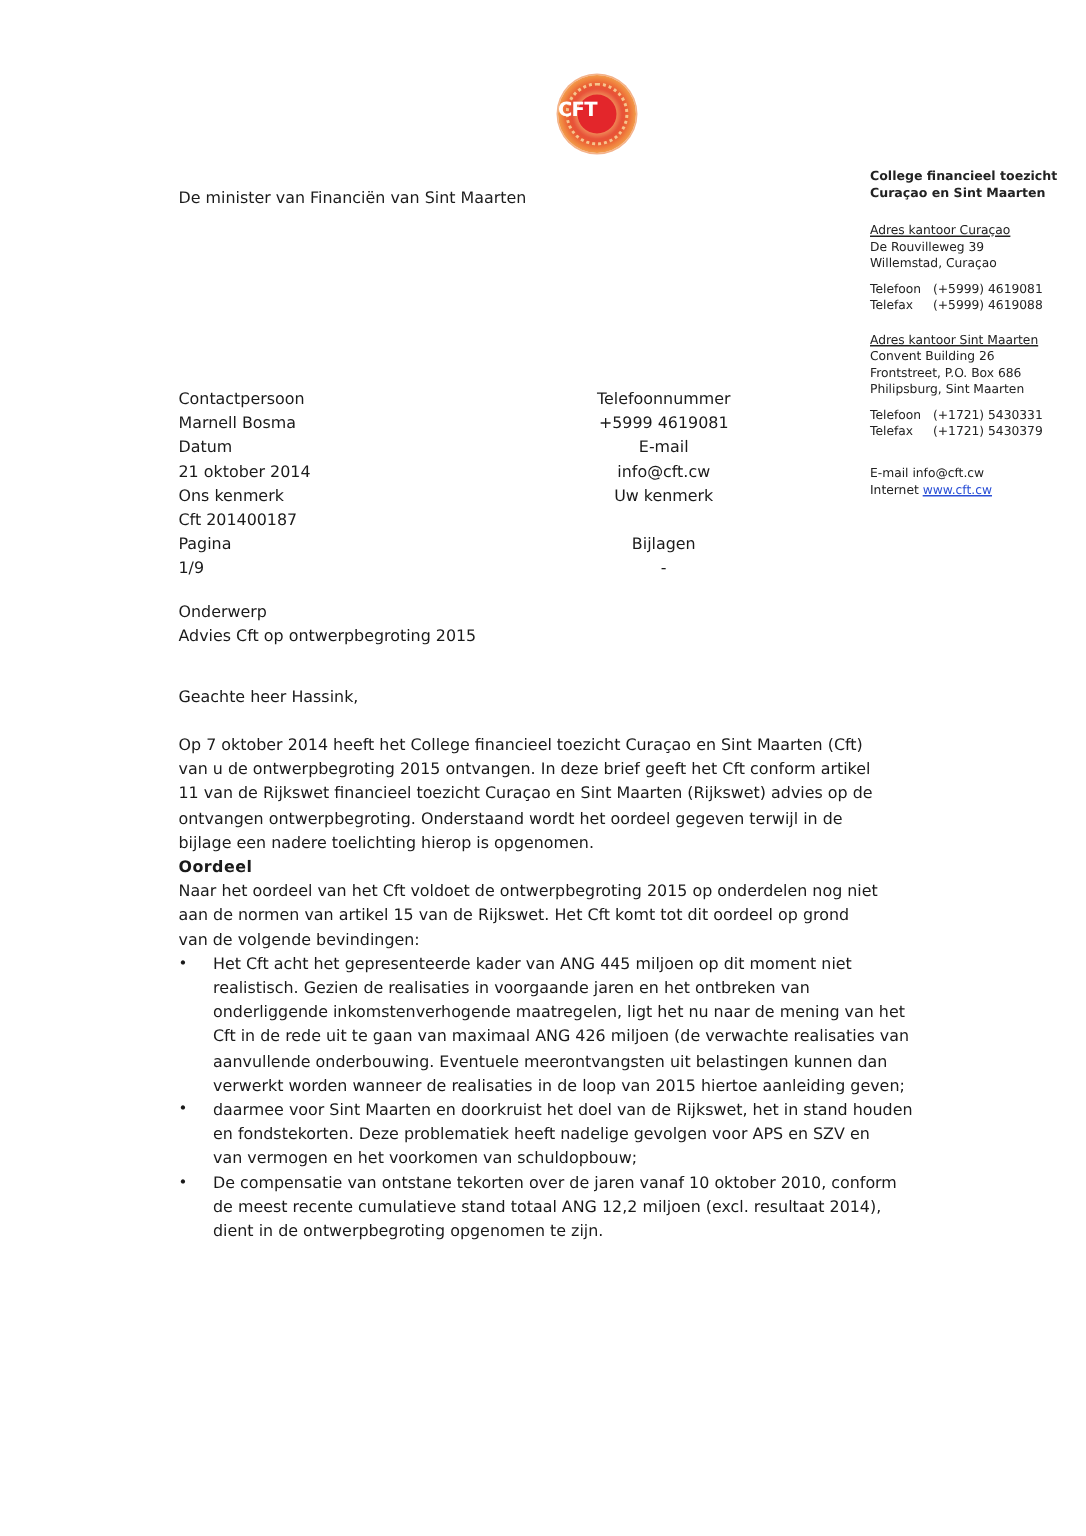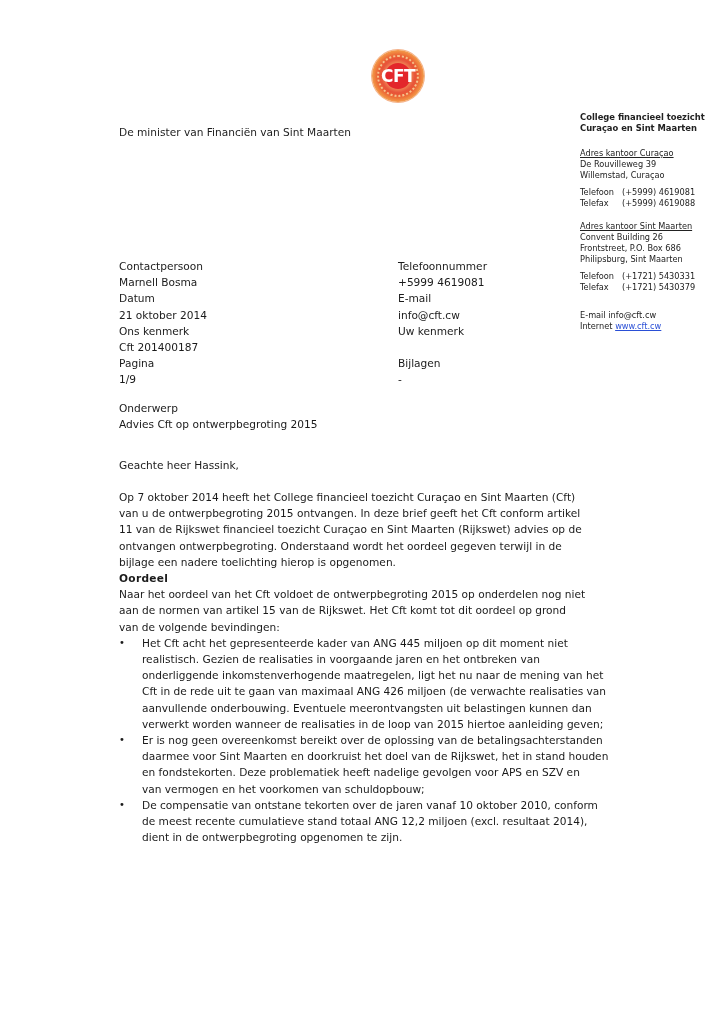--- a/index.html
+++ b/index.html
@@ -46,24 +46,23 @@
       left: 13px; top: 13px;
       width: 26px; height: 26px;
       border-radius: 50%;
       background: #e3262b;
       box-shadow: 0 0 6px 2px #f3a566;
     }
     .logo .text {
       position: absolute;
       left: 0; top: 16px;
       width: 52px;
-      text-align: center;
       font-family: "DejaVu Sans", sans-serif;
       font-weight: bold;
-      font-size: 17px;
+      font-size: 13px;
       color: #ffffff;
       letter-spacing: -0.5px;
     }
 
     
     .sidebar {
       position: absolute;
       left: 580px;
       top: 112px;
       width: 155px;
@@ -113,21 +112,21 @@
       top: 258px;
       width: 420px;
       font-size: 10.6px;
       line-height: 16.2px;
     }
     .meta .col {
       position: absolute;
       top: 0;
     }
     .meta .col.left { left: 0; }
-    .meta .col.right { left: 279px; }
+    .meta .col.right { left: 279px; text-align: center; }
 
     .subject {
       position: absolute;
       left: 119px;
       top: 400px;
       font-size: 10.6px;
       line-height: 16.2px;
     }
     .salutation {
       position: absolute;
@@ -297,21 +296,20 @@
         <span class="bullet">•</span>
         <span class="line">Het Cft acht het gepresenteerde kader van ANG 445 miljoen op dit moment niet</span>
         <span class="line">realistisch. Gezien de realisaties in voorgaande jaren en het ontbreken van</span>
         <span class="line">onderliggende inkomstenverhogende maatregelen, ligt het nu naar de mening van het</span>
         <span class="line">Cft in de rede uit te gaan van maximaal ANG 426 miljoen (de verwachte realisaties van</span>
         <span class="line">aanvullende onderbouwing. Eventuele meerontvangsten uit belastingen kunnen dan</span>
         <span class="line">verwerkt worden wanneer de realisaties in de loop van 2015 hiertoe aanleiding geven;</span>
       </li>
       <li>
         <span class="bullet">•</span>
-        <span class="line">Er is nog geen overeenkomst bereikt over de oplossing van de betalingsachterstanden</span>
         <span class="line">daarmee voor Sint Maarten en doorkruist het doel van de Rijkswet, het in stand houden</span>
         <span class="line">en fondstekorten. Deze problematiek heeft nadelige gevolgen voor APS en SZV en</span>
         <span class="line">van vermogen en het voorkomen van schuldopbouw;</span>
       </li>
       <li>
         <span class="bullet">•</span>
         <span class="line">De compensatie van ontstane tekorten over de jaren vanaf 10 oktober 2010, conform</span>
         <span class="line">de meest recente cumulatieve stand totaal ANG 12,2 miljoen (excl. resultaat 2014),</span>
         <span class="line">dient in de ontwerpbegroting opgenomen te zijn.</span>
       </li>

